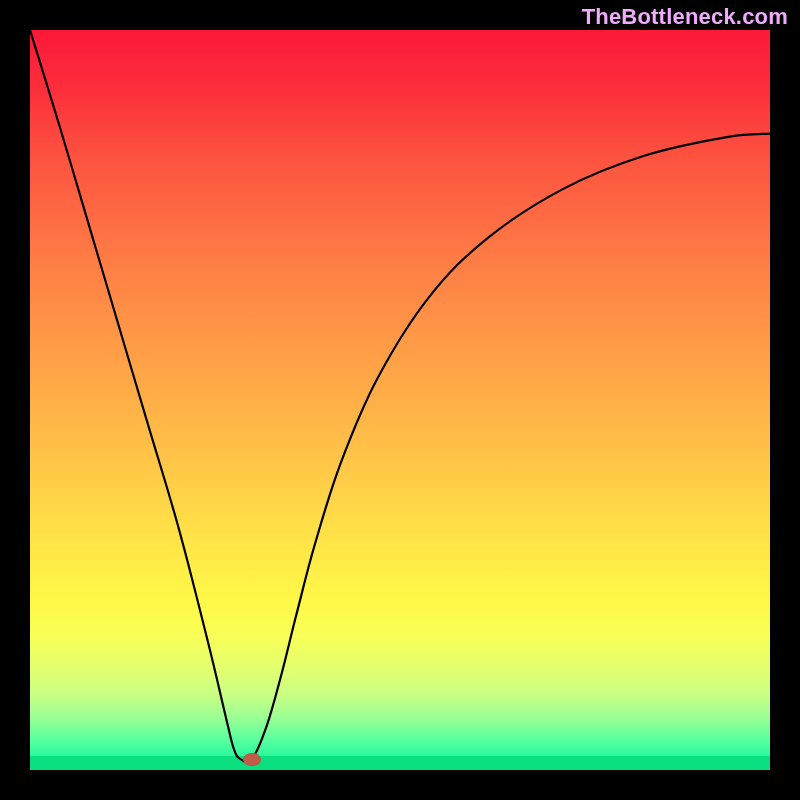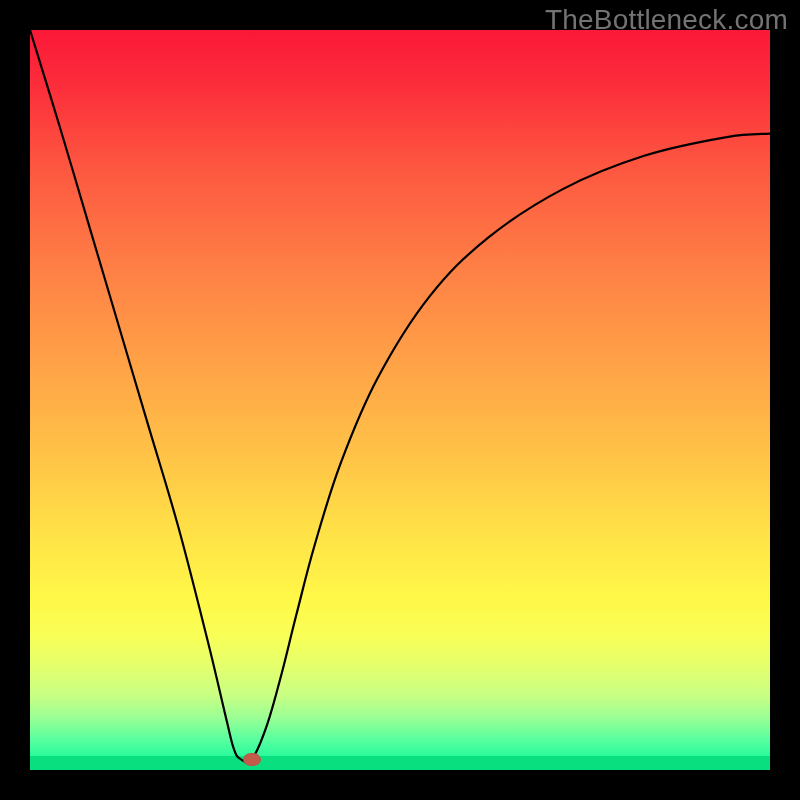--- a/index.html
+++ b/index.html
@@ -14,24 +14,24 @@
   .frame {
     position: relative;
     width: 800px;
     height: 800px;
     background: #000;
   }
   .watermark {
     position: absolute;
     top: 4px;
     right: 12px;
-    color: #737373;
-    font-size: 28px;
+    color: #f0abfc;
+    font-size: 22px;
     letter-spacing: 0.2px;
-    font-weight: 400;
+    font-weight: 700;
     z-index: 20;
     user-select: none;
   }
   .plot-area {
     position: absolute;
     left: 30px;
     top: 30px;
     width: 740px;
     height: 740px;
     overflow: hidden;

